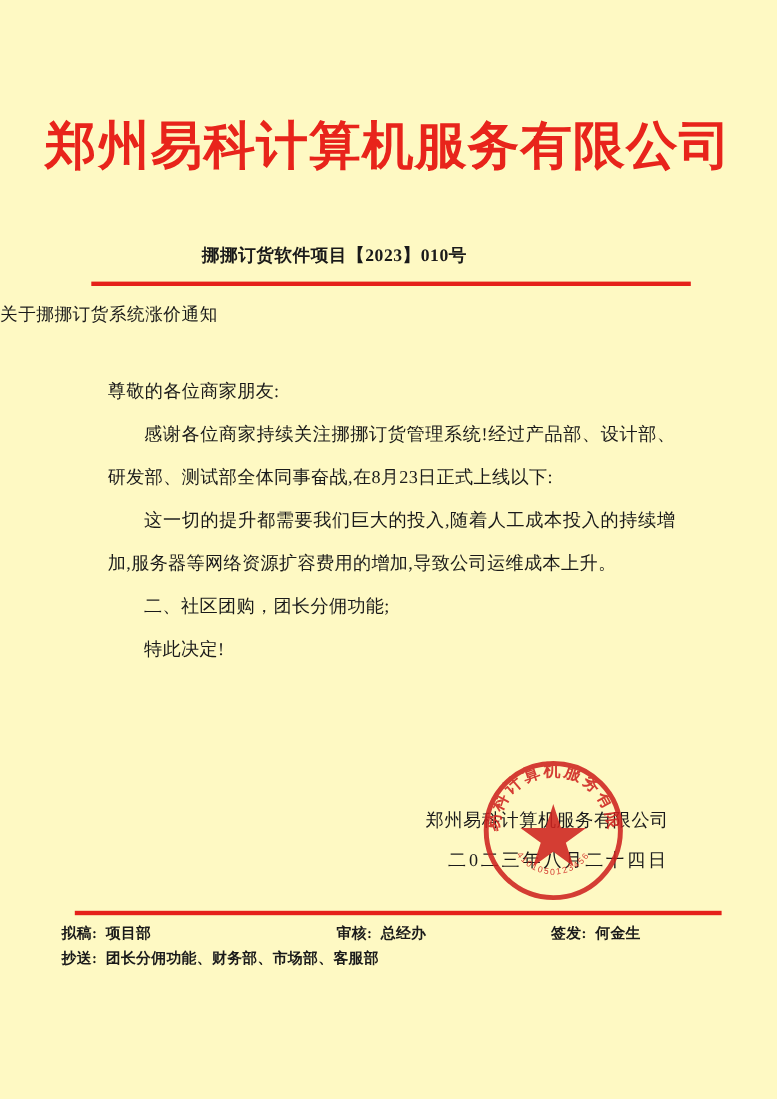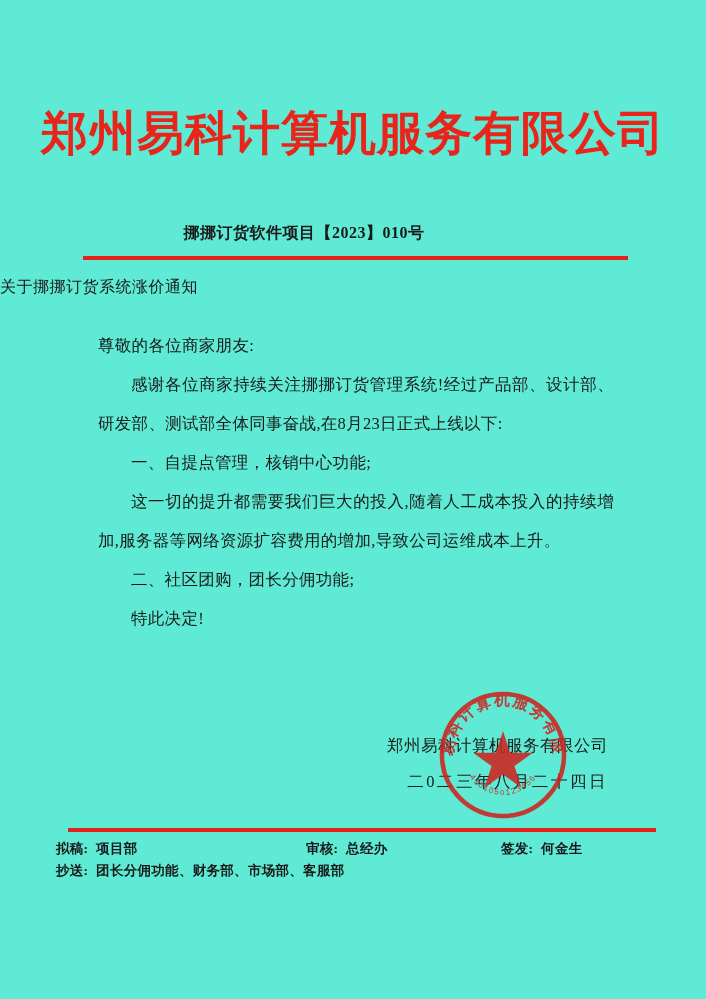--- a/index.html
+++ b/index.html
@@ -8,21 +8,21 @@
     background: #ffffff;
   }
   body {
     font-family: "Liberation Serif", "DejaVu Serif", serif;
     color: #1a1a1a;
   }
   #page {
     position: relative;
     width: 706px;
     height: 999px;
-    background: #5eead4;
+    background: #fef9c3;
     overflow: hidden;
     box-sizing: border-box;
   }
 
   
   .masthead {
     position: absolute;
     top: 104px;
     left: 0;
     width: 706px;
@@ -66,21 +66,21 @@
     width: 706px;
     text-align: left;
     font-size: 16px;
     line-height: 24px;
     letter-spacing: 0.5px;
   }
 
   
   .body-block {
     position: absolute;
-    top: 326px;
+    top: 336px;
     left: 98px;
     width: 516px;
   }
   .para {
     font-size: 16.5px;
     line-height: 39px;
     letter-spacing: 0.3px;
     text-align: justify;
     margin: 0;
   }
@@ -169,21 +169,20 @@
 
   <div class="doc-number">挪挪订货软件项目【2023】010号</div>
 
   <div class="red-rule-top"></div>
 
   <div class="subject">关于挪挪订货系统涨价通知</div>
 
   <div class="body-block">
     <p class="para">尊敬的各位商家朋友:</p>
     <p class="para indent">感谢各位商家持续关注挪挪订货管理系统!经过产品部、设计部、研发部、测试部全体同事奋战,在8月23日正式上线以下:</p>
-    <p class="para list-item">一、自提点管理，核销中心功能;</p>
     <p class="para indent">这一切的提升都需要我们巨大的投入,随着人工成本投入的持续增加,服务器等网络资源扩容费用的增加,导致公司运维成本上升。</p>
     <p class="para list-item">二、社区团购，团长分佣功能;</p>
     <p class="para indent">特此决定!</p>
   </div>
 
   <div class="signature">
     <div class="sig-line">郑州易科计算机服务有限公司</div>
     <div class="sig-date">二0二三年八月二十四日</div>
   </div>
 

